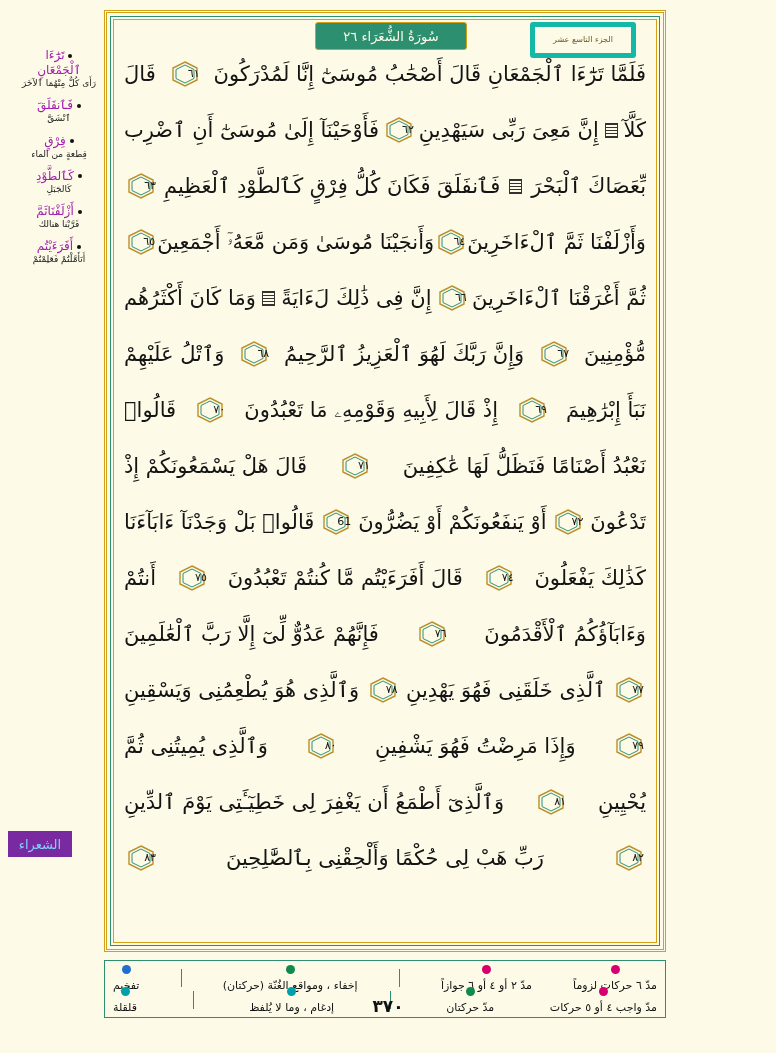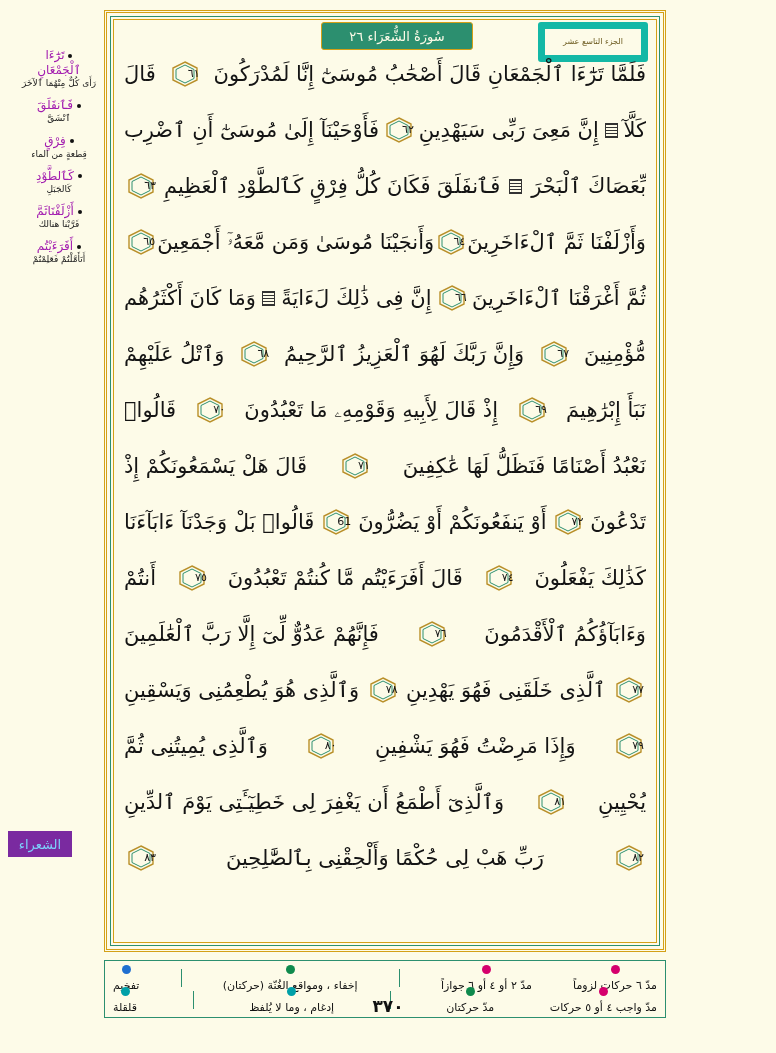--- a/index.html
+++ b/index.html
@@ -52,21 +52,20 @@
   .header-band {
     position: absolute;
     left: 104px;
     top: 10px;
     width: 574px;
     height: 34px;
     display: flex;
     align-items: center;
     justify-content: center;
     gap: 0;
-    padding-left: 12px;
   }
   .surah-title {
     position: absolute;
     left: 50%;
     transform: translateX(-50%);
     top: 12px;
     width: 150px;
     height: 26px;
     background: #2c8f6f;
     border: 1px solid #d4a017;
@@ -80,21 +79,21 @@
     justify-content: center;
     letter-spacing: 0.5px;
   }
   .juz-box {
     position: absolute;
     right: 42px;
     top: 12px;
     width: 96px;
     height: 26px;
     background: #fdfbe8;
-    border: 7px solid #14b8a6;
+    border: 5px solid #14b8a6;
     border-radius: 3px;
     color: #6b5a1e;
     font-size: 8px;
     direction: rtl;
     display: flex;
     align-items: center;
     justify-content: center;
     text-align: left;
     line-height: 1.1;
   }

